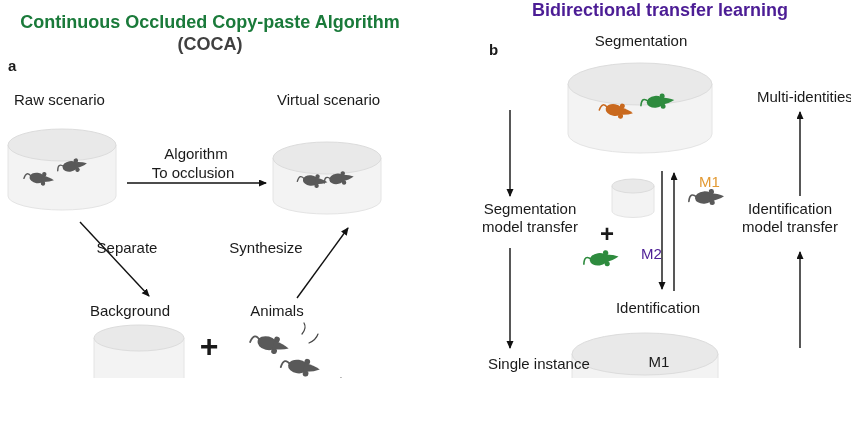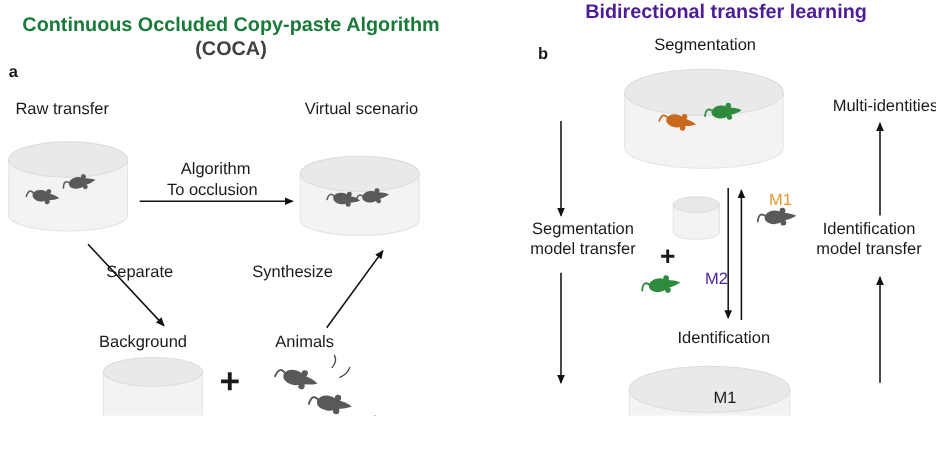--- a/index.html
+++ b/index.html
@@ -116,21 +116,21 @@
     <line class="arrow" x1="510" y1="248" x2="510" y2="348"></line>
     <line class="arrow" x1="800" y1="196" x2="800" y2="112"></line>
     <line class="arrow" x1="800" y1="348" x2="800" y2="252"></line>
     <line class="arrow" x1="662" y1="171" x2="662" y2="289"></line>
     <line class="arrow" x1="674" y1="291" x2="674" y2="173"></line>
   </svg>
 
   <div class="lbl ttl" style="left: 210px; top: 12px; color: rgb(26, 122, 58);">Continuous Occluded Copy-paste Algorithm</div>
   <div class="lbl ttl" style="left: 210px; top: 34px; color: #404040;">(COCA)</div>
   <div class="lbl la bold" style="left:8px;top:57px">a</div>
-  <div class="lbl la" style="left:14px;top:91px">Raw transfer</div>
+  <div class="lbl la" style="left:14px;top:91px">Raw scenario</div>
   <div class="lbl la" style="left:277px;top:91px">Virtual scenario</div>
   <div class="lbl" style="left:196px;top:145px">Algorithm</div>
   <div class="lbl" style="left:193px;top:164px">To occlusion</div>
   <div class="lbl" style="left:127px;top:239px">Separate</div>
   <div class="lbl" style="left:266px;top:239px">Synthesize</div>
   <div class="lbl" style="left:130px;top:302px">Background</div>
   <div class="lbl plus" style="left:209px;top:328px">+</div>
   <div class="lbl" style="left:277px;top:302px">Animals</div>
 
   <div class="lbl ttl" style="left: 660px; top: 0; color: #4c1d95;">Bidirectional transfer learning</div>
@@ -138,15 +138,16 @@
   <div class="lbl" style="left:641px;top:32px">Segmentation</div>
   <div class="lbl la" style="left:757px;top:88px">Multi-identities</div>
   <div class="lbl" style="left:530px;top:200px">Segmentation</div>
   <div class="lbl" style="left:530px;top:218px">model transfer</div>
   <div class="lbl" style="left:790px;top:200px">Identification</div>
   <div class="lbl" style="left:790px;top:218px">model transfer</div>
   <div class="lbl la" style="left: 699px; top: 173px; color: rgb(227, 154, 51);">M1</div>
   <div class="lbl la" style="left: 641px; top: 245px; color: #4c1d95;">M2</div>
   <div class="lbl plus-sm" style="left:607px;top:220px">+</div>
   <div class="lbl" style="left:658px;top:299px">Identification</div>
+  <div class="lbl la" style="left:488px;top:355px">Single instance</div>
   <div class="lbl" style="left:659px;top:353px">M1</div>
 
 </div>
 
 </body></html>

